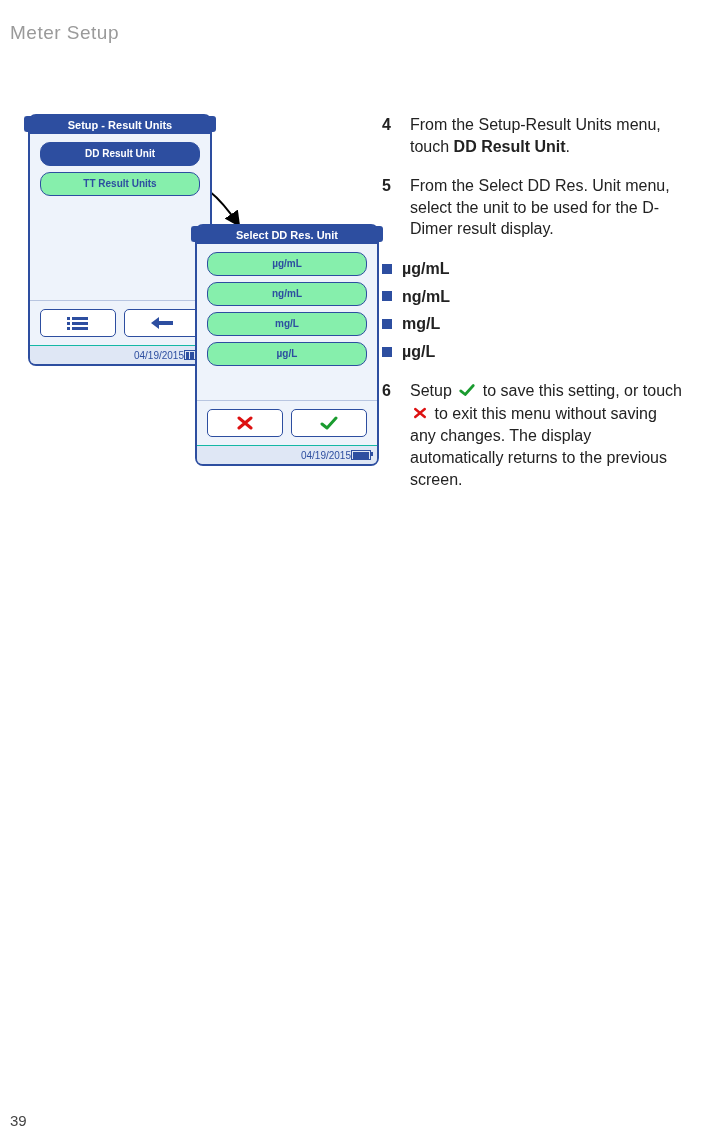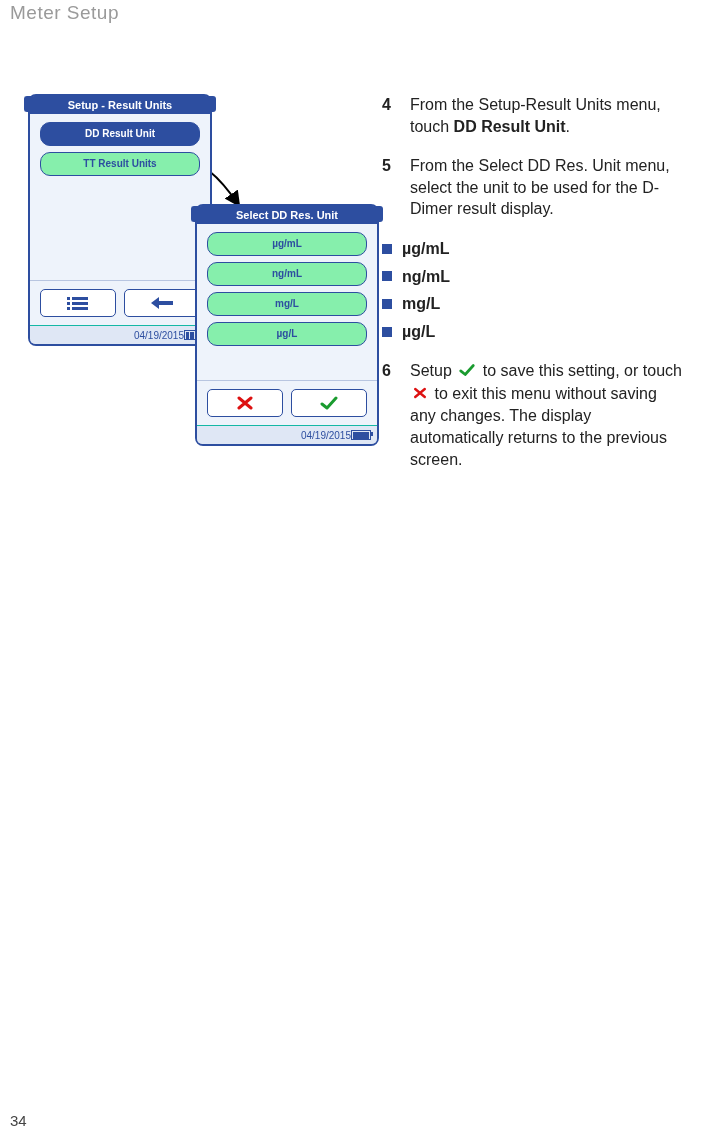--- a/index.html
+++ b/index.html
@@ -1,16 +1,16 @@
 <!DOCTYPE html>
 <html><head>
 <meta charset="utf-8">
 <style>
   html,body{margin:0;padding:0;font-family:Arial,Helvetica,sans-serif;background:#fff;color:#222}
-  .page{width:707px;height:1139px;position:relative;box-sizing:border-box;padding:2px 20px 20px 10px}
+  .page{width:707px;height:1139px;position:relative;box-sizing:border-box;padding:22px 20px 20px 10px}
   .header{color:#9a9a9a;font-size:19px;font-weight:400;letter-spacing:.5px;margin-bottom:70px}
   .content{display:flex;gap:32px}
   .figure-area{position:relative;width:340px;height:370px;flex:0 0 auto}
   .screen{position:absolute;width:180px;border:2px solid #2d4ea0;border-radius:8px;background:#fff;box-shadow:0 0 0 1px #1e3a7d inset}
   .screen.back{left:18px;top:0}
   .screen.front{left:185px;top:110px}
   .titlebar{background:#2d4ea0;color:#fff;font-weight:700;font-size:11px;height:18px;line-height:18px;text-align:center;border-radius:5px 5px 0 0;position:relative}
   .titlebar .tab-notch{position:absolute;right:-6px;top:0;width:6px;height:12px;border:2px solid #2d4ea0;border-left:none;border-radius:0 3px 3px 0;background:#2d4ea0}
   .titlebar .tab-notch-left{position:absolute;left:-6px;top:0;width:6px;height:12px;border:2px solid #2d4ea0;border-right:none;border-radius:3px 0 0 3px;background:#2d4ea0}
   .scr-body{background:#eef3fb;padding:8px 10px 8px;min-height:140px;display:flex;flex-direction:column;gap:6px;border-bottom:1px solid #b8c5e0}
@@ -188,15 +188,15 @@
                 <path class="chk" d="M3,8 L8,12 L17,2"></path>
               </svg></span><span> to save this setting, or touch </span><span class="inline-icon"><svg width="16" height="14" viewBox="0 0 20 14">
                 <path class="x" d="M4,2 L16,12 M16,2 L4,12"></path>
               </svg></span><span> to exit this menu without saving any changes. The display automatically returns to the previous screen.</span>
       </div>
     </div>
 
   </div>
 </div>
 
-<div class="page-num">34</div>
+<div class="page-num">39</div>
 
 </div>
 
 </body></html>

